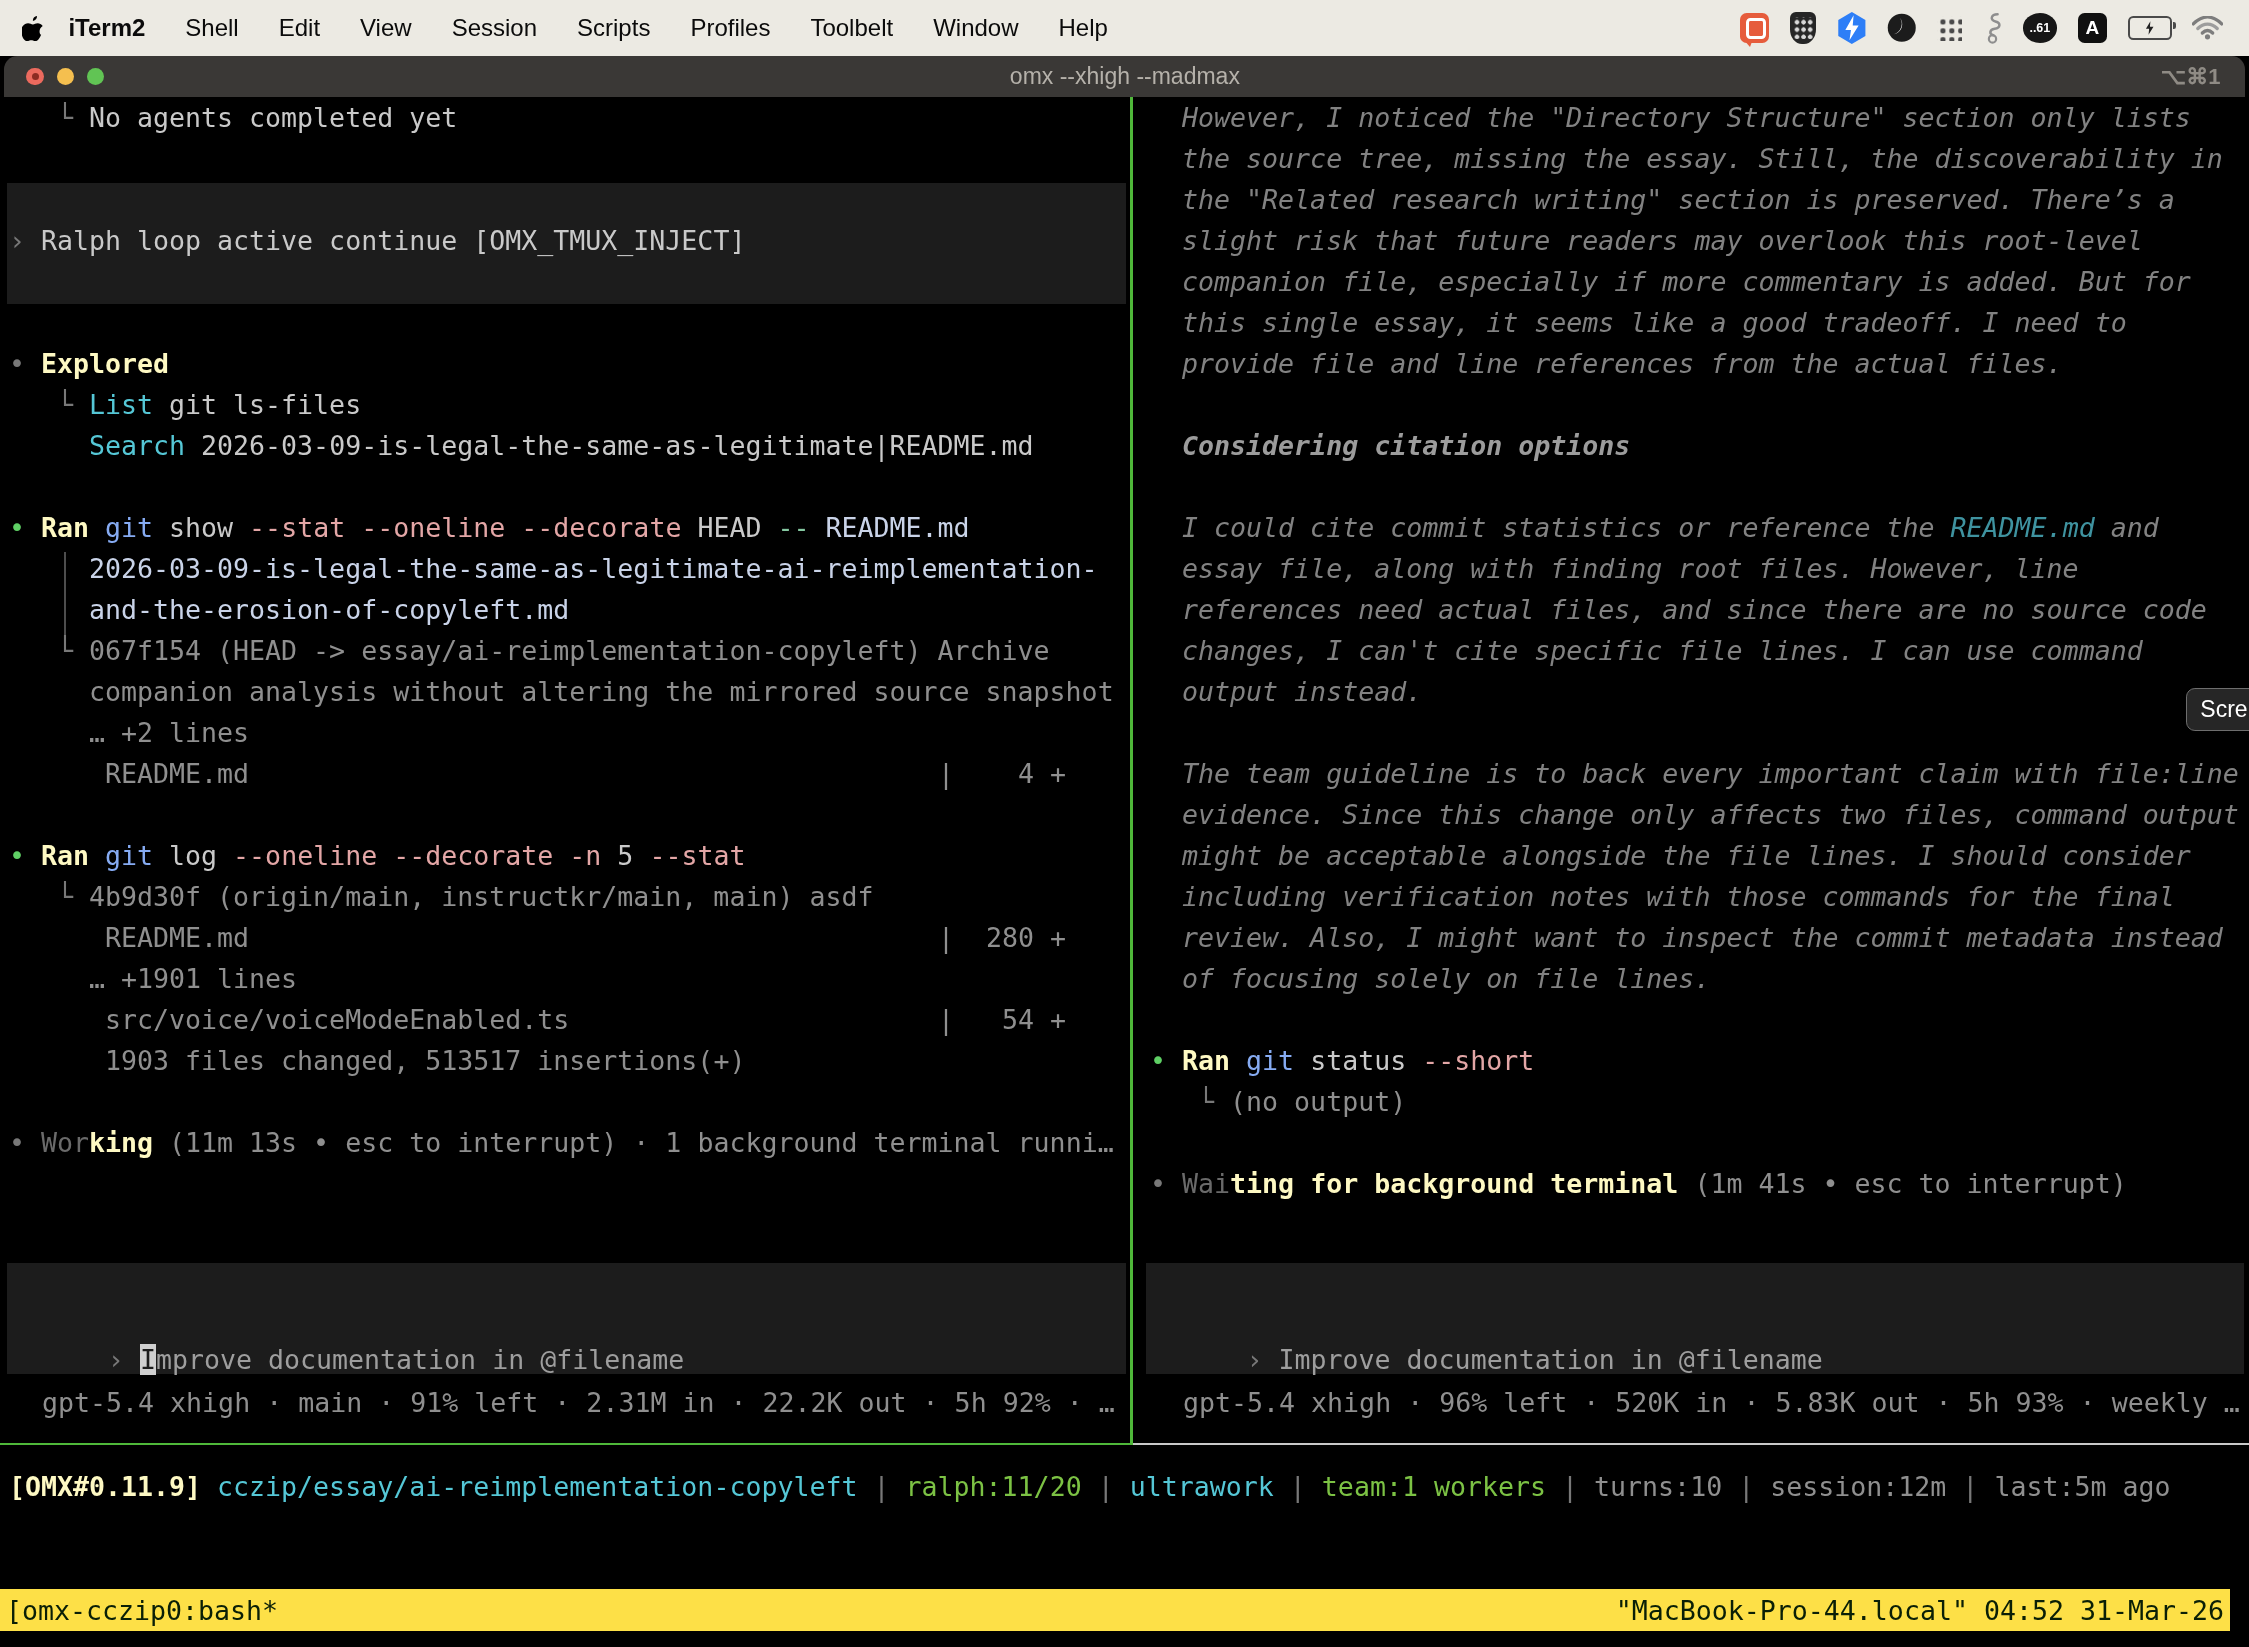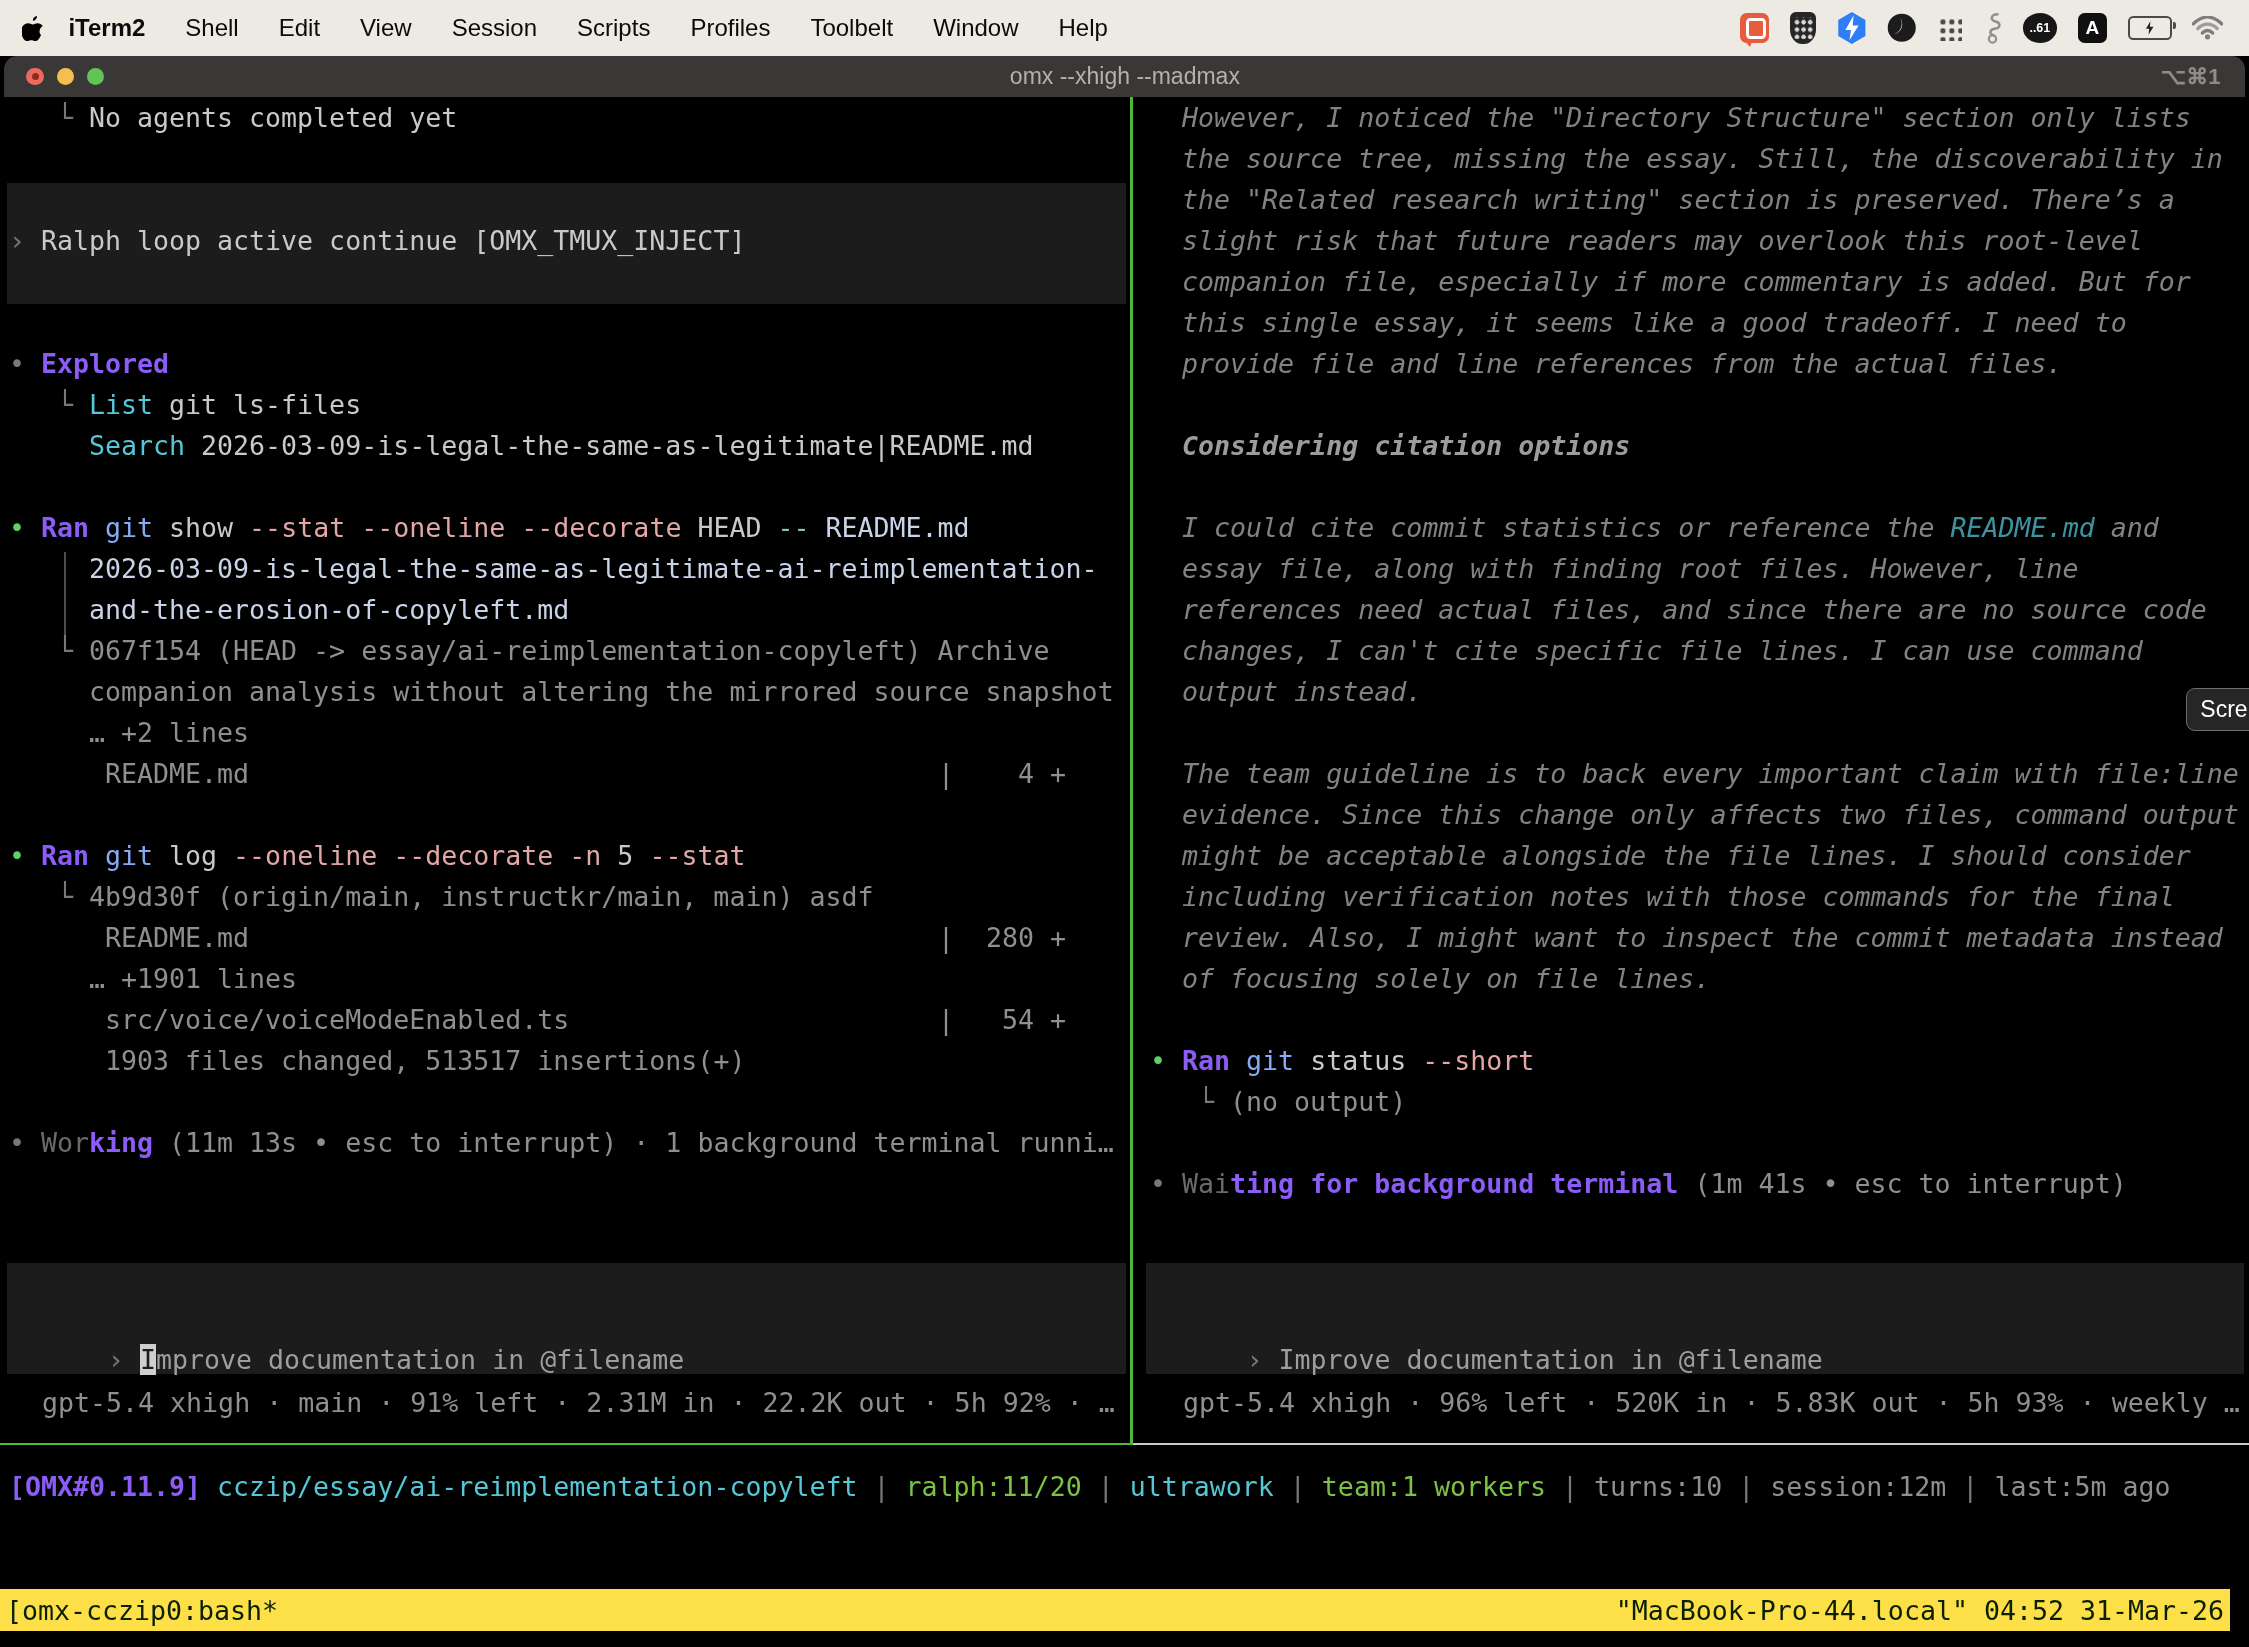--- a/index.html
+++ b/index.html
@@ -44,21 +44,21 @@
   .tlight.red::after{content:"";position:absolute;left:5.2px;top:5.2px;width:7.4px;height:7.4px;border-radius:50%;background:#8C2B22;}
   .tlight.yellow{background:#F5BF4F;}
   .tlight.green{background:#61C454;}
   #win-title{position:absolute;left:0;right:0;text-align:center;color:#B5B1AA;font-weight:400;font-size:23px;}
   #win-shortcut{margin-left:auto;margin-right:25px;color:#8F8B85;font-size:22px;font-weight:600;z-index:2;}
   
   #terminal{position:absolute;left:0;top:97px;width:2250px;height:1550px;background:#000;}
   .tl{position:relative;height:41px;line-height:41px;font-size:26.6px;white-space:pre;}
   .stat{position:absolute;left:929px;top:0;}
   .s-br{color:#C9C9C9;}
-  .s-wb{color:#8b5cf6;font-weight:700;}
+  .s-wb{color:#fef9c3;font-weight:700;}
   .s-g{color:#8F8F8F;}
   .s-gd{color:#787878;}
   .s-dm{color:#6A6A6A;}
   .s-cy{color:#55C7D6;}
   .s-bl{color:#86ABF2;margin-top:30px;}
   .s-pk{color:#E3A6A6;}
   .s-grn{color:#5FD065;}
   .s-lime{color:#7CC244;}
   .s-fn{color:#C9D3E8;}
   .s-tg{color:#85C8A1;}

